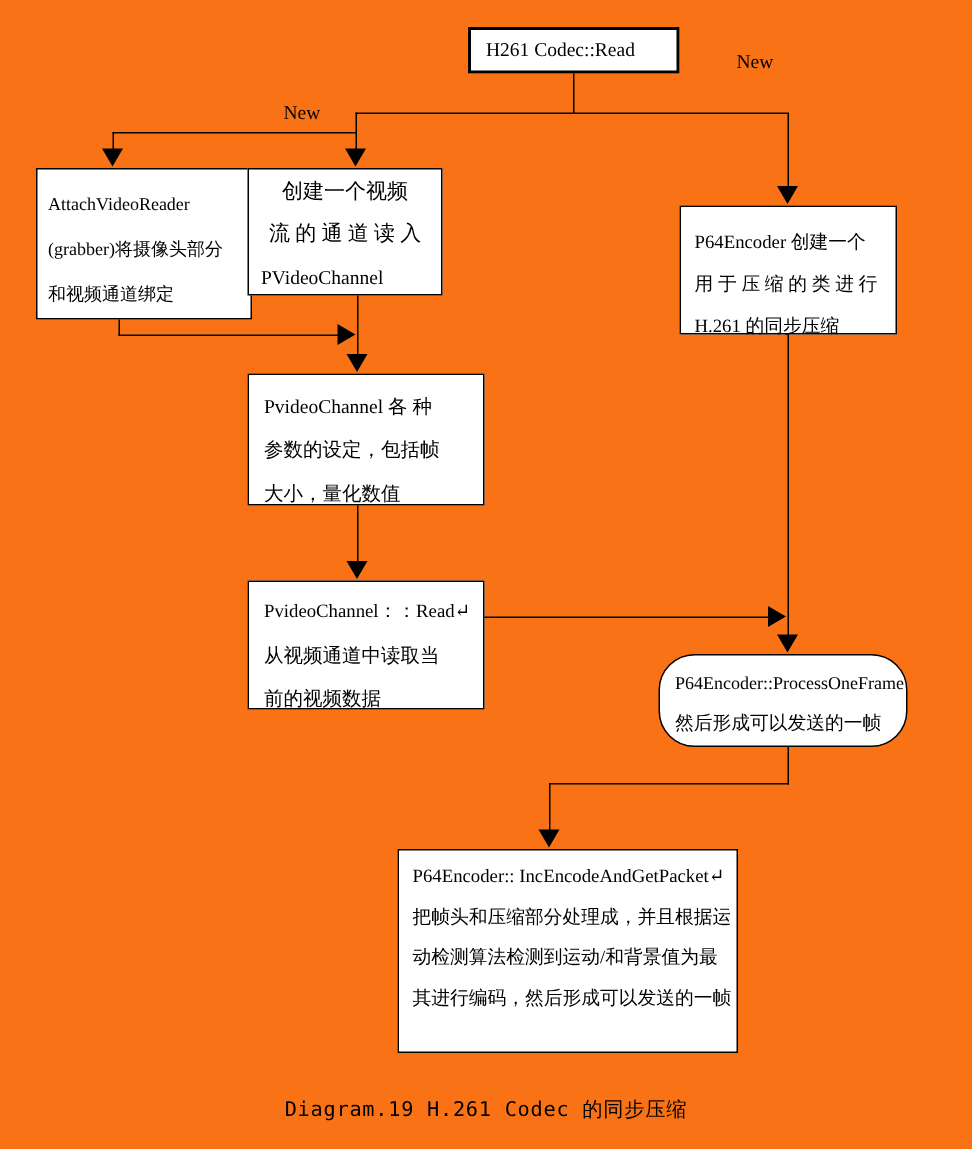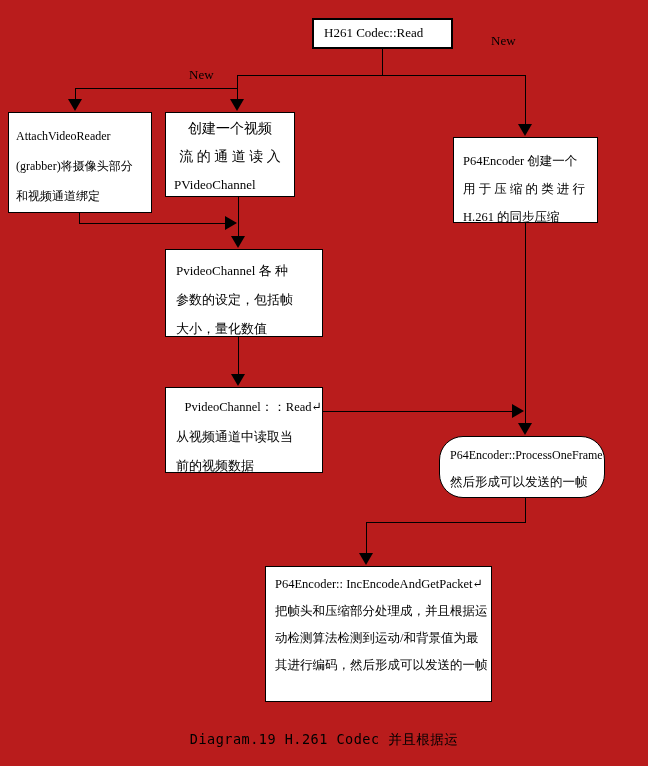--- a/index.html
+++ b/index.html
@@ -1,20 +1,20 @@
 <!DOCTYPE html>
 <html><head>
 <meta charset="utf-8">
 <style>
   html, body { margin: 0; padding: 0; background: #ffffff; }
   #stage {
     position: relative;
     width: 648px;
     height: 766px;
-    background: #b91c1c;
+    background: #f97316;
     font-family: "Liberation Serif", "DejaVu Serif", serif;
     color: #000000;
     overflow: hidden;
   }
   .node {
     position: absolute;
     border: 1px solid #000000;
     background: #ffffff;
     box-sizing: border-box;
   }
@@ -58,21 +58,21 @@
 </style>
 </head>
 <body>
 
 <div id="stage">
 
   <div class="node" style="left:312px; top:18px; width:141px; height:31px; border-width:2px; font-size:13px; line-height:26px; padding-left:10px;">
     <span class="ln">H261 Codec::Read</span>
   </div>
 
-  <div class="node" style="left:8px; top:112px; width:144px; height:101px; font-size:12px; line-height:30px; padding:8px 0 0 7px;">
+  <div class="node" style="left:24px; top:112px; width:144px; height:101px; font-size:12px; line-height:30px; padding:8px 0 0 7px;">
     <span class="ln">AttachVideoReader</span>
     <span class="ln">(grabber)将摄像头部分</span>
     <span class="ln">和视频通道绑定</span>
   </div>
 
   <div class="node" style="left:165px; top:112px; width:130px; height:85px; font-size:14px; line-height:28px; padding-top:2px;">
     <span class="ln" style="text-align:center;">创建一个视频</span>
     <span class="ln" style="text-align:center;">流 的 通 道 读 入</span>
     <span class="ln" style="padding-left:8px; font-size:13px;">PVideoChannel</span>
   </div>
@@ -83,21 +83,21 @@
     <span class="ln">H.261 的同步压缩</span>
   </div>
 
   <div class="node" style="left:165px; top:249px; width:158px; height:88px; font-size:13px; line-height:29px; padding:6px 0 0 10px;">
     <span class="ln">PvideoChannel 各 种</span>
     <span class="ln">参数的设定，包括帧</span>
     <span class="ln">大小，量化数值</span>
   </div>
 
   <div class="node" style="left:165px; top:387px; width:158px; height:86px; font-size:13px; line-height:29px; padding:5px 0 0 10px;">
-    <span class="ln" style="font-size:12.5px;text-align:right;">PvideoChannel：：Read↵</span>
+    <span class="ln" style="font-size:12.5px;">PvideoChannel：：Read↵</span>
     <span class="ln">从视频通道中读取当</span>
     <span class="ln">前的视频数据</span>
   </div>
 
   <div class="node" style="left:439px; top:436px; width:166px; height:62px; font-size:12px; line-height:27px; padding:5px 0 0 10px;border-radius:24px;">
     <span class="ln">P64Encoder::ProcessOneFrame</span>
     <span class="ln" style="font-size:12.5px;">然后形成可以发送的一帧</span>
   </div>
 
   <div class="node" style="left:265px; top:566px; width:227px; height:136px; font-size:12.5px; line-height:27px; padding:4px 0 0 9px;">
@@ -138,15 +138,15 @@
   <div class="arr-down" style="left:68px; top:99px;"></div>
   <div class="arr-down" style="left:230px; top:99px;"></div>
   <div class="arr-down" style="left:518px; top:124px;"></div>
   <div class="arr-right" style="left:225px; top:216px;"></div>
   <div class="arr-down" style="left:231px; top:236px;"></div>
   <div class="arr-down" style="left:231px; top:374px;"></div>
   <div class="arr-right" style="left:512px; top:404px;"></div>
   <div class="arr-down" style="left:518px; top:423px;"></div>
   <div class="arr-down" style="left:359px; top:553px;"></div>
 
-  <div id="caption">Diagram.19 H.261 Codec 并且根据运</div>
+  <div id="caption">Diagram.19 H.261 Codec 的同步压缩</div>
 
 </div>
 
 </body></html>

